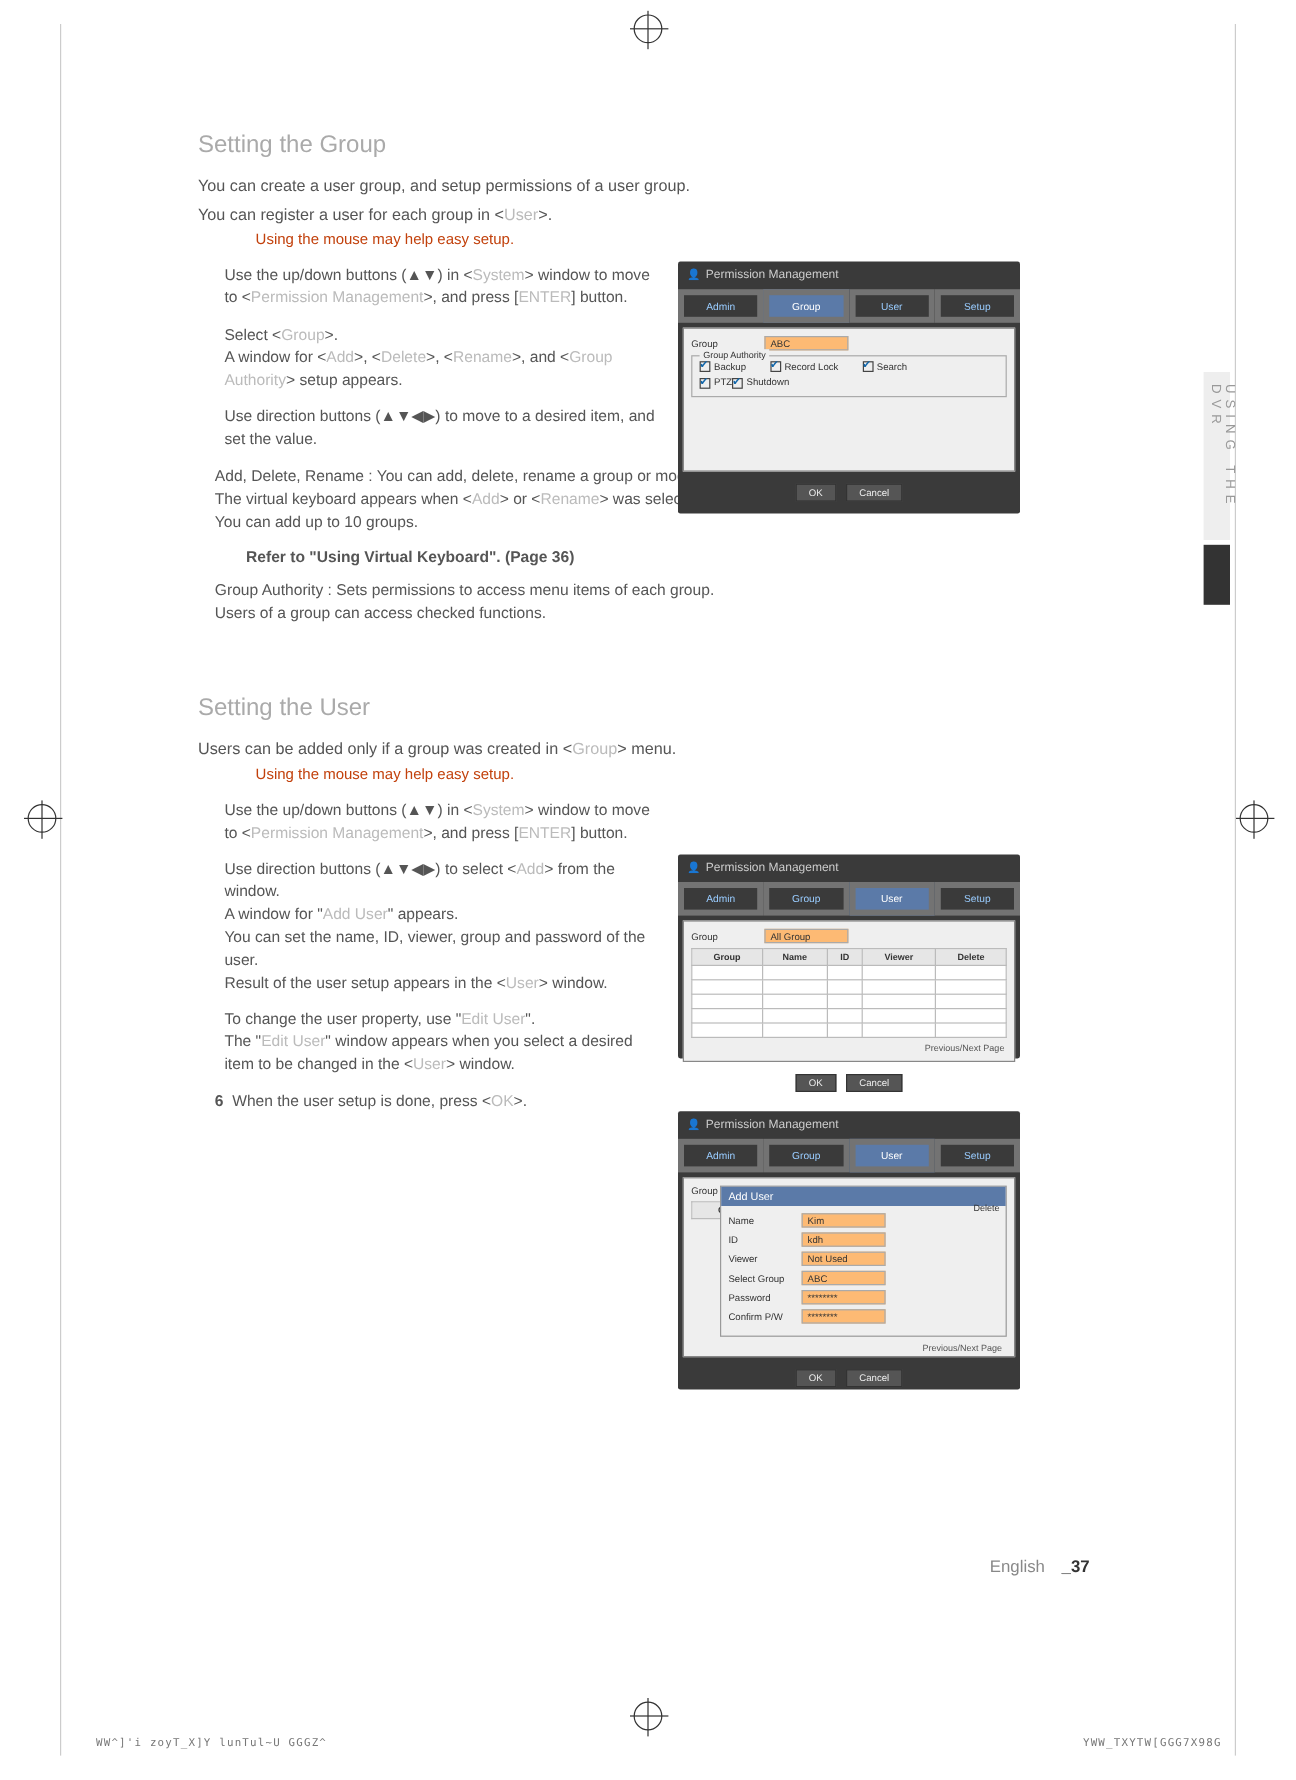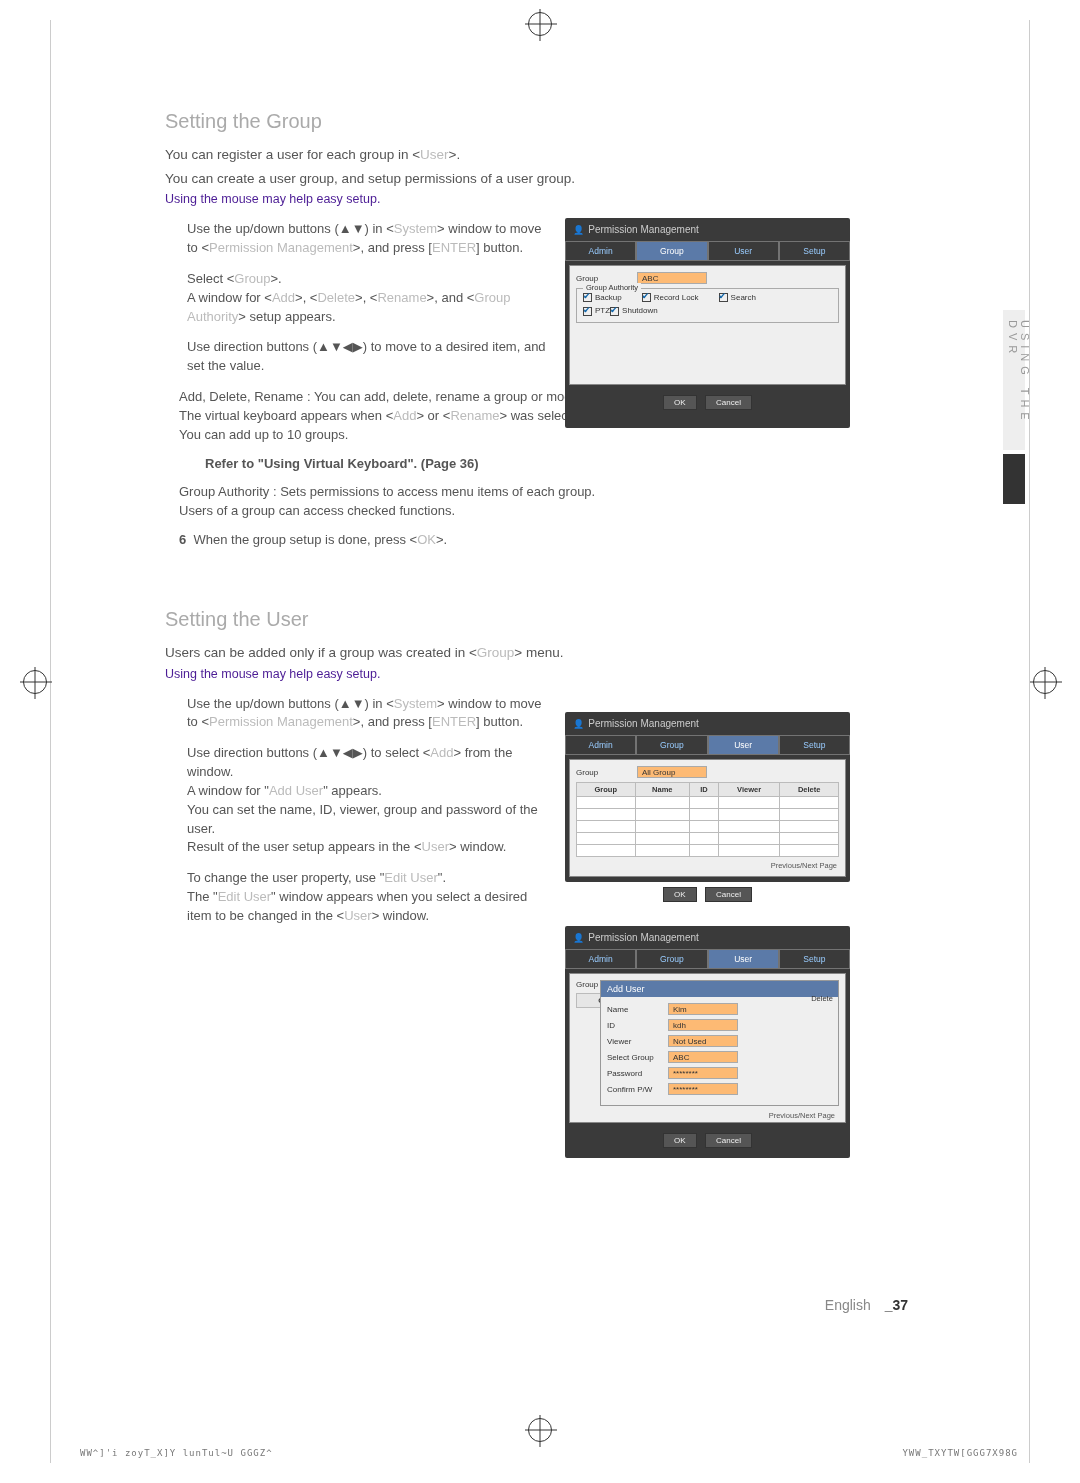--- a/index.html
+++ b/index.html
@@ -24,22 +24,23 @@
     margin-bottom: 12px;
   }
   .intro {
     font-size: 13.5px;
     line-height: 1.45;
     color: #555;
     margin-bottom: 4px;
   }
   .subintro {
     font-size: 12.5px;
-    color: #4c1d95;
+    color: #c2410c;
     margin-bottom: 14px;
+    margin-left: 48px;
   }
   .steps { margin-left: 22px; }
   .step {
     font-size: 13px;
     line-height: 1.45;
     color: #555;
     margin-bottom: 12px;
     max-width: 360px;
   }
   .faded { color: #bbb; }
@@ -121,21 +122,21 @@
   }
   .dvr-title::before {
     content:"👤";
     font-size:9px;
     margin-right:4px;
     color:#fff;
   }
   .dvr-tabs { display:flex; font-size:8.5px; }
   .dvr-tab {
     flex:1; text-align:center; padding:4px 0;
-    background:#3a3a3a; color:#9cf; border:1px solid #737373;
+    background:#3a3a3a; color:#9cf; border:5px solid #737373;
   }
   .dvr-tab.sel { background:#5b7aa8; color:#fff; }
   .dvr-body {
     background:#efefef; margin:4px; border:1px solid #888;
     color:#333; font-size:8px; padding:6px;
   }
   .dvr-row { display:flex; align-items:center; gap:6px; margin-bottom:4px;}
   .dvr-row .lbl { width:55px; }
   .dvr-row .fld { background:#fdba74; border:1px solid #aaa; padding:1px 4px; min-width:70px; height:12px; font-size:8px;}
   .fieldset {
@@ -165,24 +166,24 @@
 <div class="reg reg-bot"></div>
 
 <div class="side-tab">
   <div class="txt">USING THE DVR</div>
 </div>
 <div class="side-tab2"></div>
 
 <div class="page">
 
   <div class="section-title">Setting the Group</div>
+  <div class="intro">You can create a user group, and setup permissions of a user group.</div>
   <div class="intro">
     <span>You can register a user for each group in &lt;</span><span class="faded">User</span><span>&gt;.</span>
   </div>
-  <div class="intro">You can create a user group, and setup permissions of a user group.</div>
   <div class="subintro">Using the mouse may help easy setup.</div>
 
   <div class="steps">
     <div class="step">
       <span>Use the up/down buttons (▲▼) in &lt;</span><span class="faded">System</span><span>&gt; window to move to &lt;</span><span class="faded">Permission Management</span><span>&gt;, and press [</span><span class="faded">ENTER</span><span>] button.</span>
     </div>
     <div class="step">
       <span>Select &lt;</span><span class="faded">Group</span><span>&gt;.</span><br>
       <span>A window for &lt;</span><span class="faded">Add</span><span>&gt;, &lt;</span><span class="faded">Delete</span><span>&gt;, &lt;</span><span class="faded">Rename</span><span>&gt;, and &lt;</span><span class="faded">Group Authority</span><span>&gt; setup appears.</span>
     </div>
@@ -193,23 +194,20 @@
     <span>Add, Delete, Rename : You can add, delete, rename a group or modify the permissions given to the group.</span><br>
     <span>The virtual keyboard appears when &lt;</span><span class="faded">Add</span><span>&gt; or &lt;</span><span class="faded">Rename</span><span>&gt; was selected.</span><br>
     <span>You can add up to 10 groups.</span>
   </div>
   <div class="bullet-block bold" style="margin-left:40px;">
     <span>Refer to "</span><span>Using Virtual Keyboard</span><span>". (Page 36)</span>
   </div>
   <div class="bullet-block">
     <span>Group Authority : Sets permissions to access menu items of each group.</span><br>
     <span>Users of a group can access checked functions.</span>
-  </div>
-  <div class="bullet-block">
-    <span class="bold">6&nbsp;&nbsp;</span><span>When the group setup is done, press &lt;</span><span class="faded">OK</span><span>&gt;.</span>
   </div>
 
   <div style="height:48px"></div>
 
   <div class="section-title">Setting the User</div>
   <div class="intro">
     <span>Users can be added only if a group was created in &lt;</span><span class="faded">Group</span><span>&gt; menu.</span>
   </div>
   <div class="subintro">Using the mouse may help easy setup.</div>
 
@@ -220,20 +218,23 @@
     <div class="step">
       <span>Use direction buttons (▲▼◀▶) to select &lt;</span><span class="faded">Add</span><span>&gt; from the window.</span><br>
       <span>A window for "</span><span class="faded">Add User</span><span>" appears.</span><br>
       <span>You can set the name, ID, viewer, group and password of the user.</span><br>
       <span>Result of the user setup appears in the &lt;</span><span class="faded">User</span><span>&gt; window.</span>
     </div>
     <div class="step">
       <span>To change the user property, use "</span><span class="faded">Edit User</span><span>".</span><br>
       <span>The "</span><span class="faded">Edit User</span><span>" window appears when you select a desired item to be changed in the &lt;</span><span class="faded">User</span><span>&gt; window.</span>
     </div>
+  </div>
+  <div class="bullet-block">
+    <span class="bold">6&nbsp;&nbsp;</span><span>When the user setup is done, press &lt;</span><span class="faded">OK</span><span>&gt;.</span>
   </div>
 
 </div>
 
 <div class="dvr dvr1">
   <div class="dvr-title">Permission Management</div>
   <div class="dvr-tabs">
     <div class="dvr-tab">Admin</div>
     <div class="dvr-tab sel">Group</div>
     <div class="dvr-tab">User</div>

